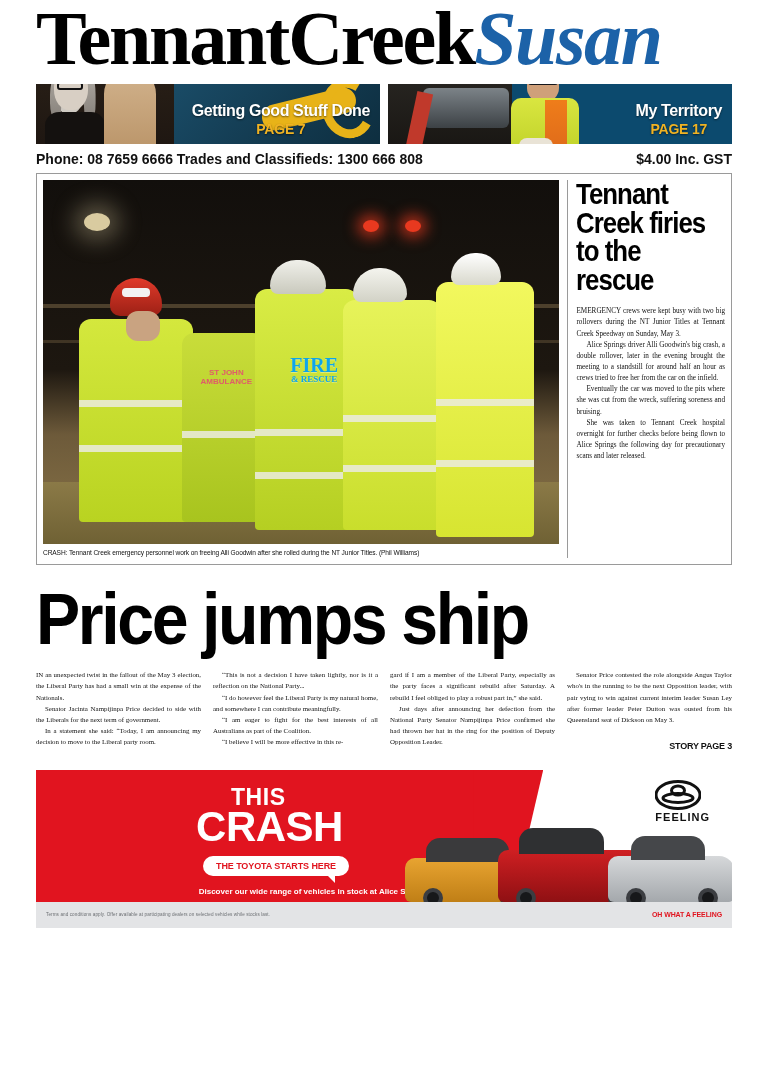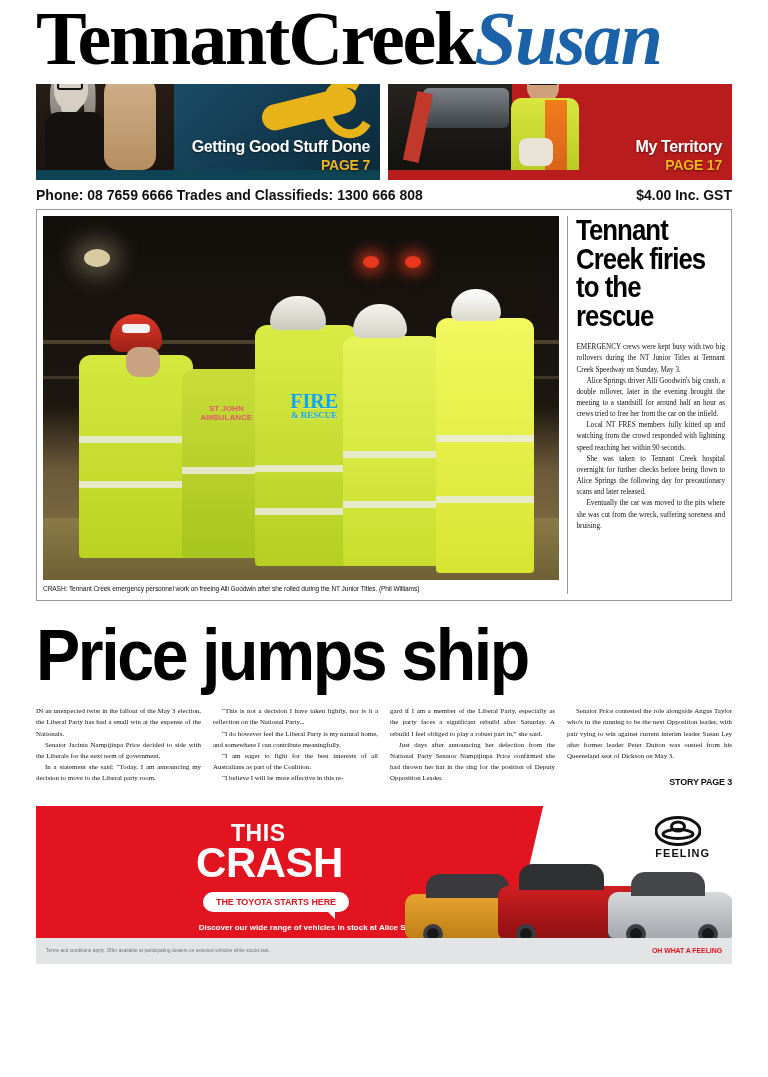--- a/index.html
+++ b/index.html
@@ -49,29 +49,29 @@
     font-size: 76px;
     color: #1c62a8;
     letter-spacing: -1.4px;
   }
 
   
   .promos {
     display: flex;
     gap: 8px;
     margin-top: 10px;
-    height: 96px;
+    height: 60px;
   }
   .promo {
     position: relative;
     flex: 1;
     overflow: hidden;
   }
   .promo-left  { background: #0d4352; }
-  .promo-right { background: #b91c1c; }
+  .promo-right { background: #0c4a6e; }
 
   
   .pl-photo {
     position: absolute; left: 0; top: -32px; width: 44%; height: 118px;
     background:
       radial-gradient(circle at 22% 42%, #cfcac2 0 12px, rgba(0,0,0,0) 13px),
       linear-gradient(180deg,#2b2118 0%, #1b1410 100%);
     overflow: hidden;
   }
   .pl-head {
@@ -167,20 +167,21 @@
     text-shadow: 0 1px 2px rgba(0,0,0,.55);
   }
   .promo-page {
     font-family: "Liberation Sans", sans-serif;
     font-weight: 700;
     font-size: 14px;
     color: #f0b323;
     letter-spacing: -.2px;
     margin-top: 2px;
     text-shadow: 0 1px 2px rgba(0,0,0,.55);
+    text-align: center;
   }
 
   
   .infobar {
     display: flex;
     justify-content: space-between;
     align-items: center;
     font-family: "Liberation Sans", sans-serif;
     font-size: 14px;
     font-weight: 700;
@@ -545,23 +546,22 @@
         <div class="ff5-helm"></div>
       </div>
       <div class="caption">CRASH: Tennant Creek emergency personnel work on freeing Alli Goodwin after she rolled during the NT Junior Titles. (Phil Williams)</div>
     </div>
 
     <div class="lead-col">
       <div class="lead-head">Tennant Creek firies to the rescue</div>
       <div class="lead-body">
         <p>EMERGENCY crews were kept busy with two big rollovers during the NT Junior Titles at Tennant Creek Speedway on Sunday, May 3.</p>
         <p>Alice Springs driver Alli Goodwin's big crash, a double rollover, later in the evening brought the meeting to a standstill for around half an hour as crews tried to free her from the car on the infield.</p>
-        <p>Local NT FRES members fully kitted up and watching from the crowd responded with lightning speed reaching her within 90 seconds.</p>
+        <p>Eventually the car was moved to the pits where she was cut from the wreck, suffering soreness and bruising.</p>
         <p>She was taken to Tennant Creek hospital overnight for further checks before being flown to Alice Springs the following day for precautionary scans and later released.</p>
-        <p>Eventually the car was moved to the pits where she was cut from the wreck, suffering soreness and bruising.</p>
       </div>
     </div>
 
   </div>
 
   <div class="main-head">Price jumps ship</div>
 
   <div class="cols">
     <div class="col">
       <p class="noindent">IN an unexpected twist in the fallout of the May 3 election, the Liberal Party has had a small win at the expense of the Nationals.</p>

